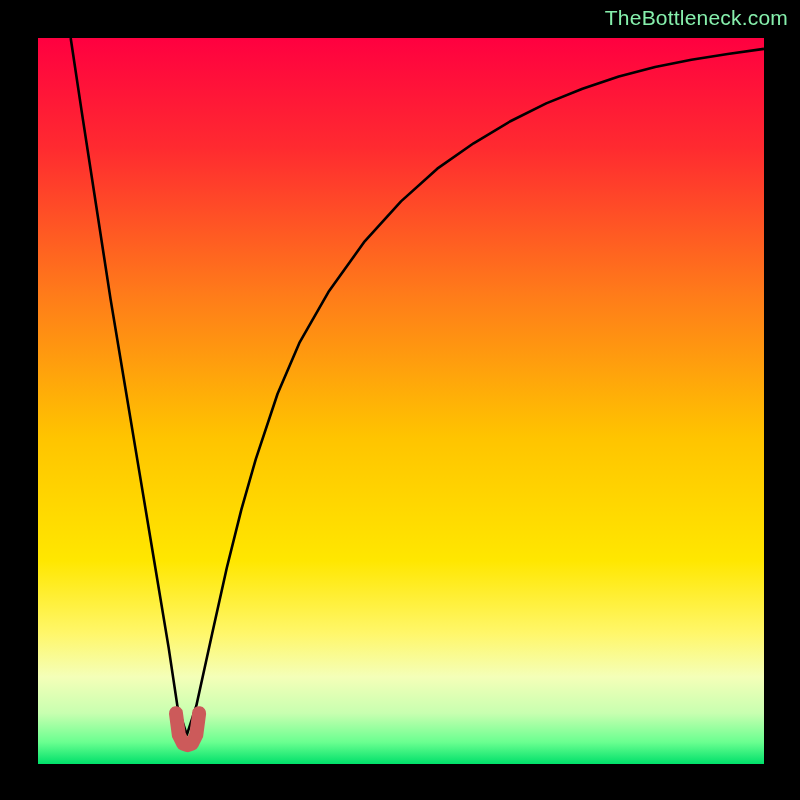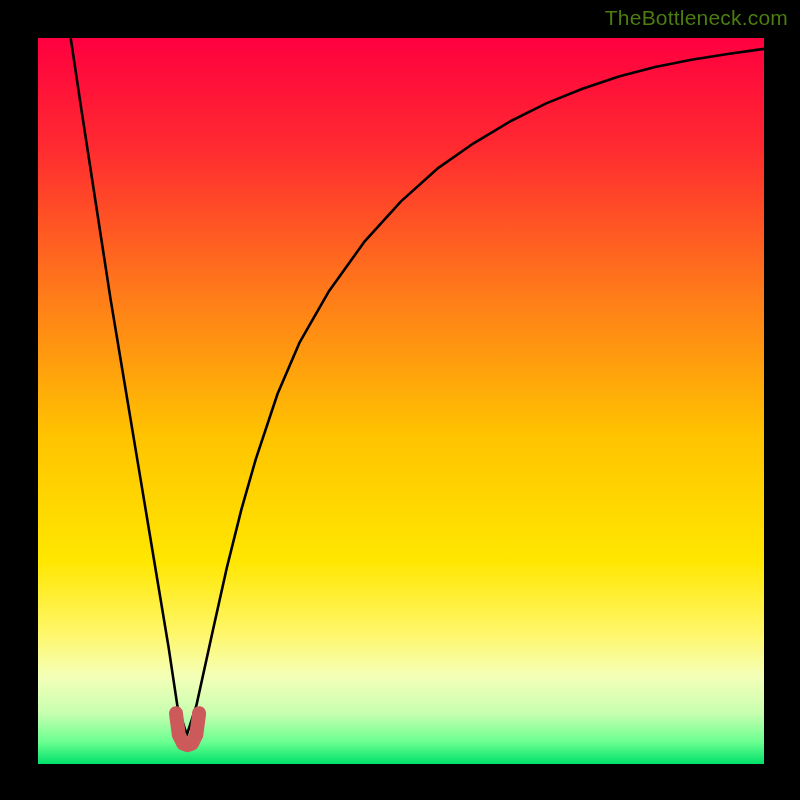--- a/index.html
+++ b/index.html
@@ -23,21 +23,21 @@
     top: 38px;
     left: 38px;
     width: 726px;
     height: 726px;
     overflow: hidden;
   }
   .watermark {
     position: absolute;
     top: 6px;
     right: 12px;
-    color: #4d7c0f;
+    color: #86efac;
     font-size: 21px;
     letter-spacing: 0.2px;
     font-weight: 400;
   }
 </style>
 </head>
 <body>
 
 <div class="frame">
   <div class="watermark">TheBottleneck.com</div>

